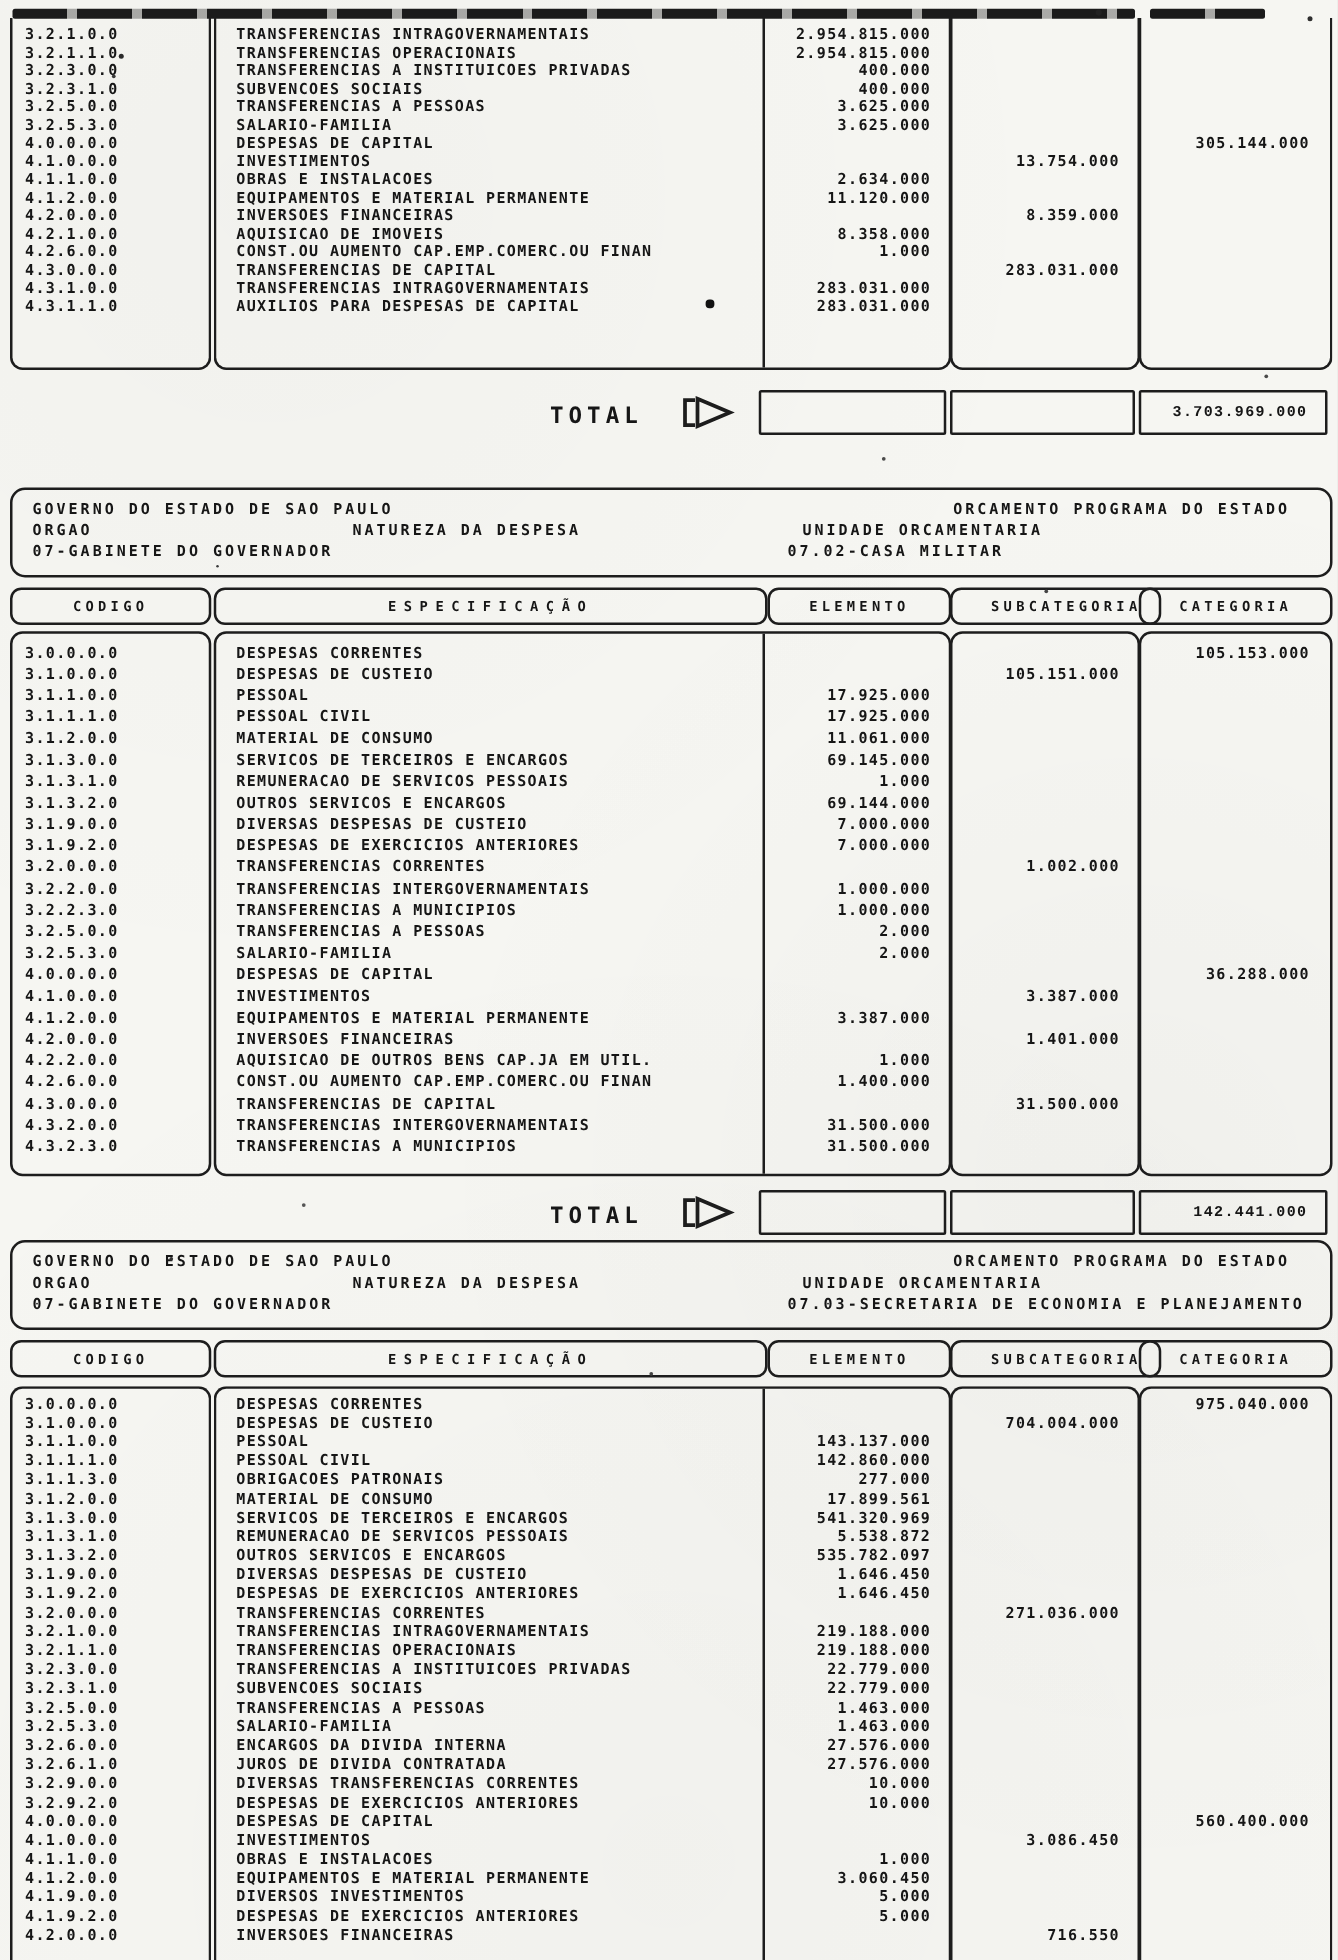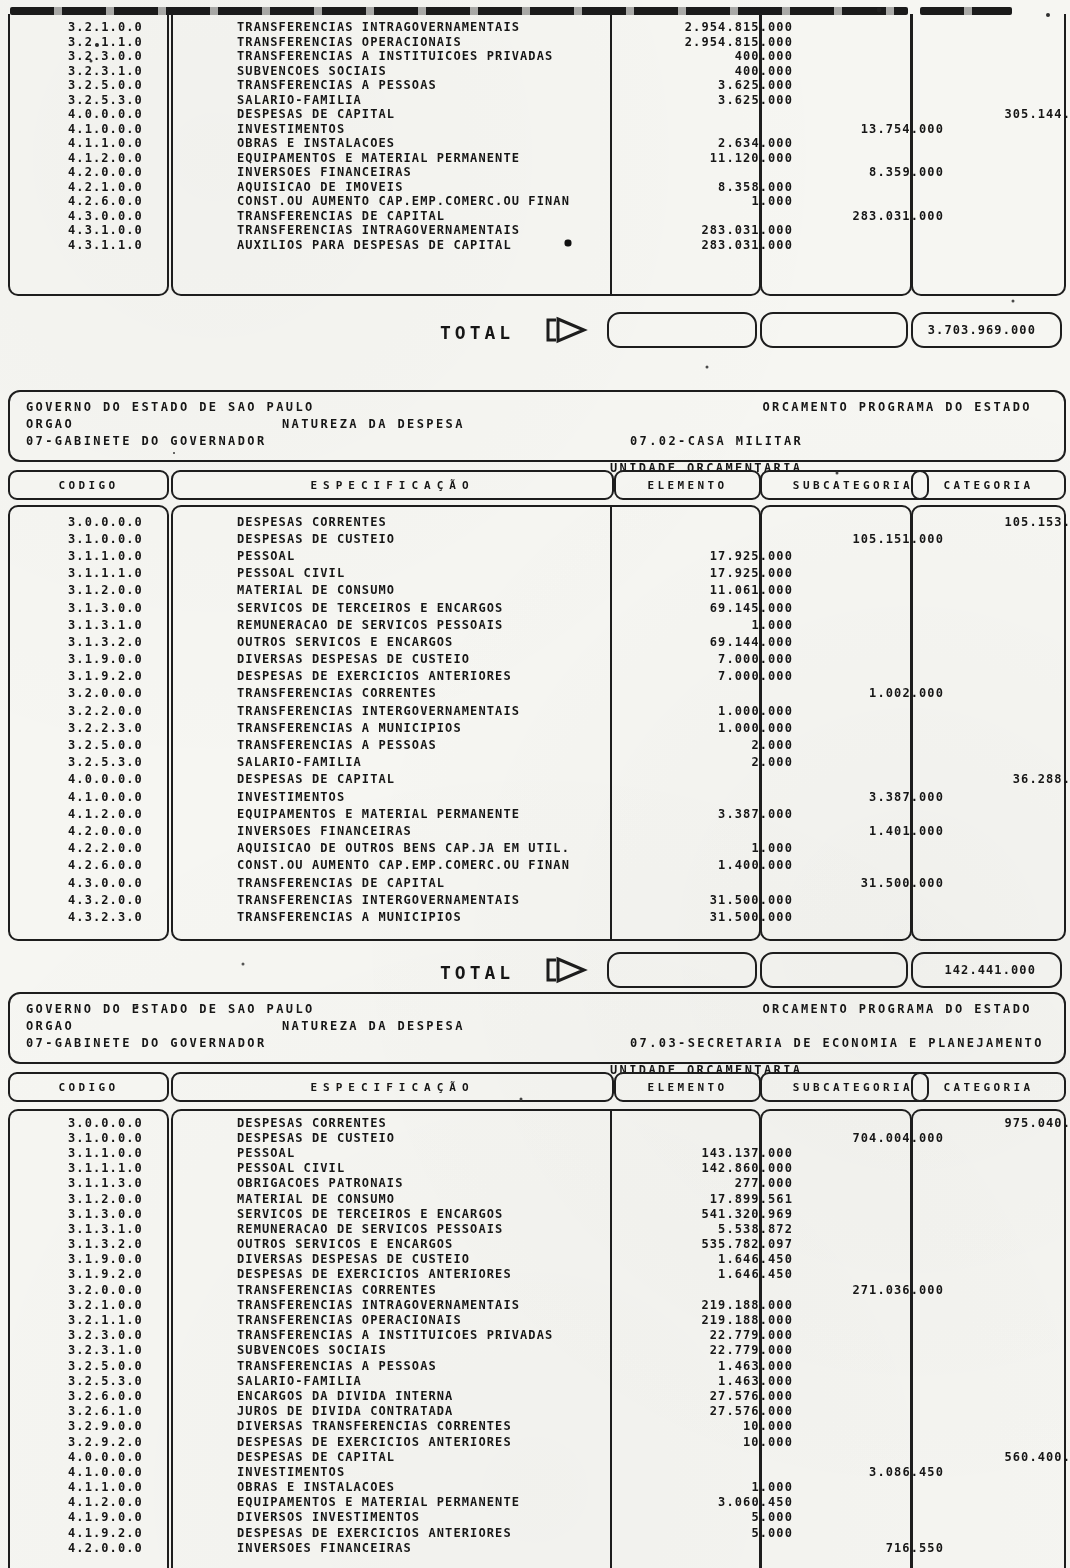--- a/index.html
+++ b/index.html
@@ -23,21 +23,21 @@
   .tbl,.colhdr,.totalrow,.hdrbox{position:absolute;left:8px;width:1054px;}
   .bx{position:absolute;top:0;bottom:0;border:2px solid #1d1d1d;border-radius:10px;}
   .bx-code{left:0;width:157px;}
   .bx-main{left:163px;width:586px;}
   .bx-main::after{content:"";position:absolute;top:0;bottom:0;left:437px;width:2px;background:#1d1d1d;}
   .bx-sub{left:752px;width:148px;}
   .bx-cat{left:903px;width:151px;}
   .cut-top .bx{border-top:none;border-top-left-radius:0;border-top-right-radius:0;}
   .cut-bottom .bx{border-bottom:none;border-bottom-left-radius:0;border-bottom-right-radius:0;}
 
-  .rows{position:absolute;left:0;right:0;padding-left:48px;}
+  .rows{position:absolute;left:0;right:0;}
   .row{display:grid;grid-template-columns:163px 439px 147px 151px 154px;align-items:center;}
   .s1 .row{height:14.5px;} .s2 .row{height:17.2px;} .s3 .row{height:15.2px;}
   .row > div{font-size:12px;letter-spacing:1.1px;white-space:nowrap;line-height:1;}
   .c-code{padding-left:12px;}
   .c-spec{padding-left:18px;}
   .c-elem{text-align:right;padding-right:12px;}
   .c-sub{text-align:right;padding-right:12px;}
   .c-cat{text-align:right;padding-right:14px;}
 
   
@@ -49,29 +49,29 @@
   .hx-sub{left:752px;width:148px;padding-left:17px;}
   .hx-cat{left:903px;width:151px;}
 
   
   .hdrbox{height:68px;border:2px solid #1d1d1d;border-radius:12px;}
   .hdrbox span{position:absolute;font-size:12px;letter-spacing:2.4px;white-space:nowrap;}
   .h-gov{left:16px;top:8px;}
   .h-prog{right:32px;top:8px;}
   .h-orgao-label{left:16px;top:25px;}
   .h-natureza{left:272px;top:25px;}
-  .h-unidade-label{left:600px;top:25px;margin-top:44px;}
+  .h-unidade-label{left:632px;top:25px;}
   .h-orgao{left:16px;top:42px;}
   .h-unidade{left:620px;top:42px;}
 
   
   .totalrow{height:36px;}
   .tlabel{position:absolute;left:432px;top:10px;font-size:18px;letter-spacing:4px;}
   .tarrow{position:absolute;left:537px;top:3px;}
-  .tbox{position:absolute;top:0;bottom:0;border:2px solid #1d1d1d;border-radius:13px;display:flex;align-items:center;justify-content:flex-end;padding-right:24px;font-size:12px;letter-spacing:1.1px;box-sizing:border-box;}
+  .tbox{position:absolute;top:0;bottom:0;border:2px solid #1d1d1d;border-radius:2px;display:flex;align-items:center;justify-content:flex-end;padding-right:14px;font-size:12px;letter-spacing:1.1px;box-sizing:border-box;font-family:Liberation Mono, monospace;}
   .tb-elem{left:599px;width:150px;}
   .tb-sub{left:752px;width:148px;}
   .tb-cat{left:903px;width:151px;}
 
   
   .specks{position:absolute;left:0;top:0;width:2px;height:2px;background:transparent;border-radius:50%;
     box-shadow:
       96px 44px 0 1px #2a2a2a, 173px 452px 0 0 #3a3a3a, 567px 242px 0 2.5px #111,
       878px 9px 0 1.5px #222, 136px 1006px 0 0.5px #333, 706px 366px 0 0.5px #4a4a4a,
       1047px 14px 0 1px #2f2f2f, 242px 963px 0 0.5px #555, 836px 472px 0 0.5px #444,

